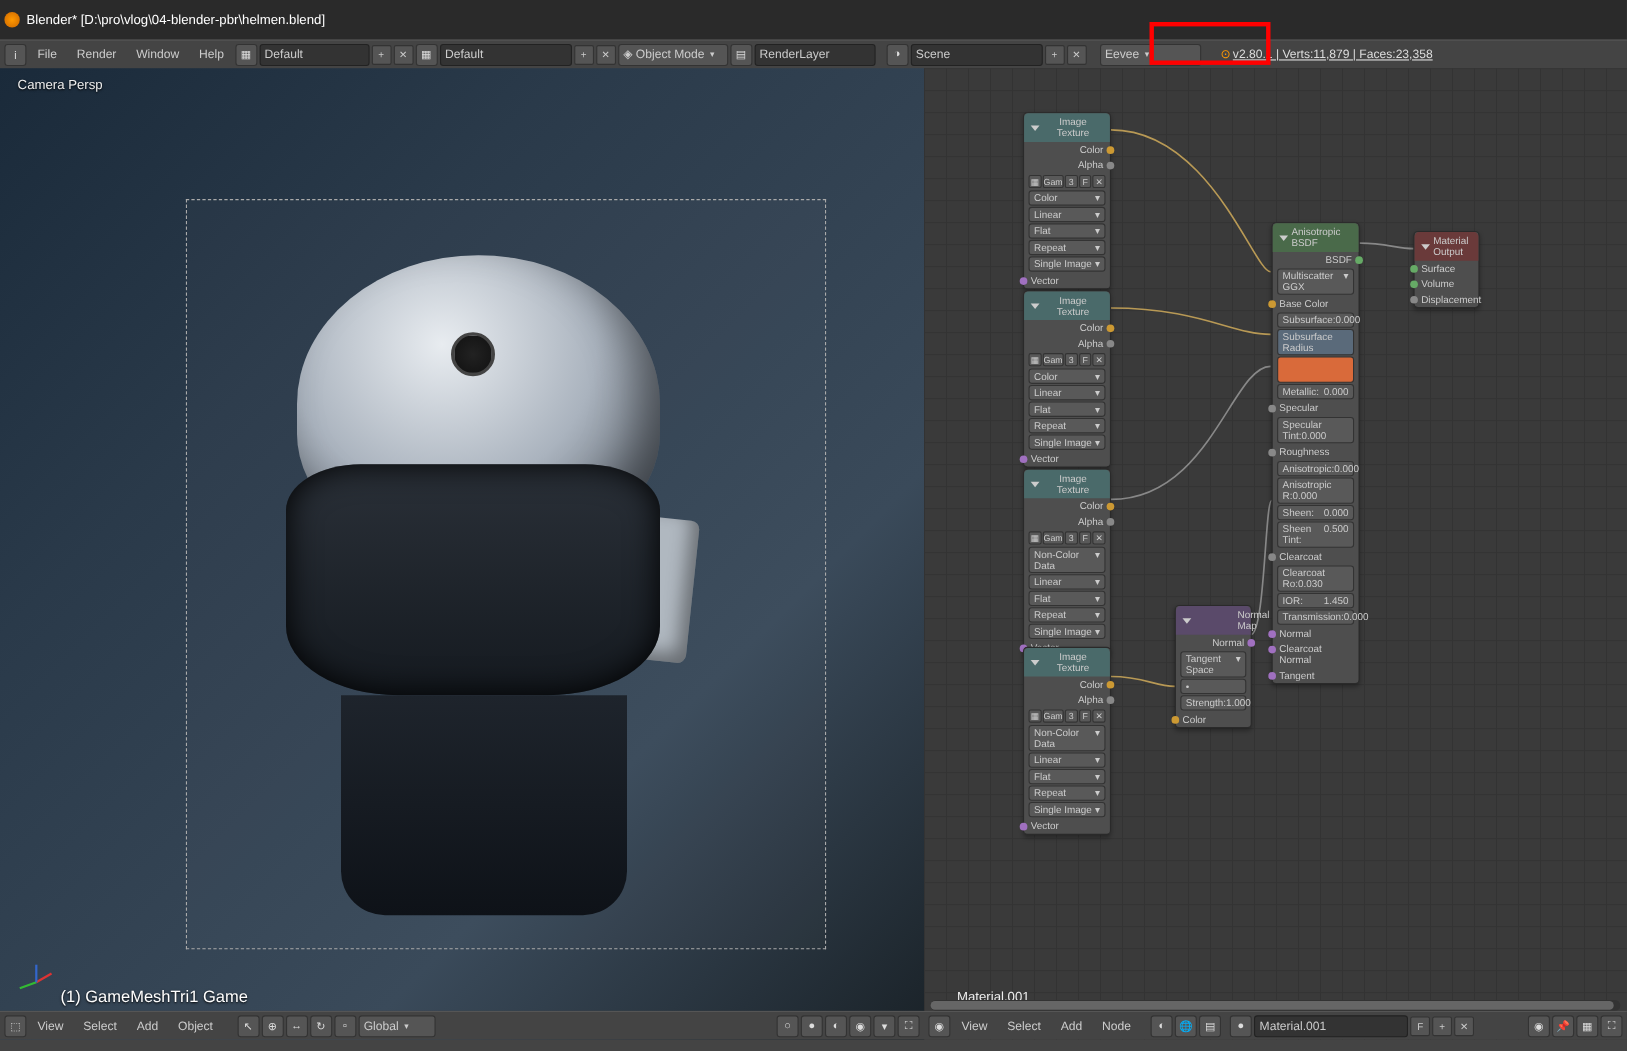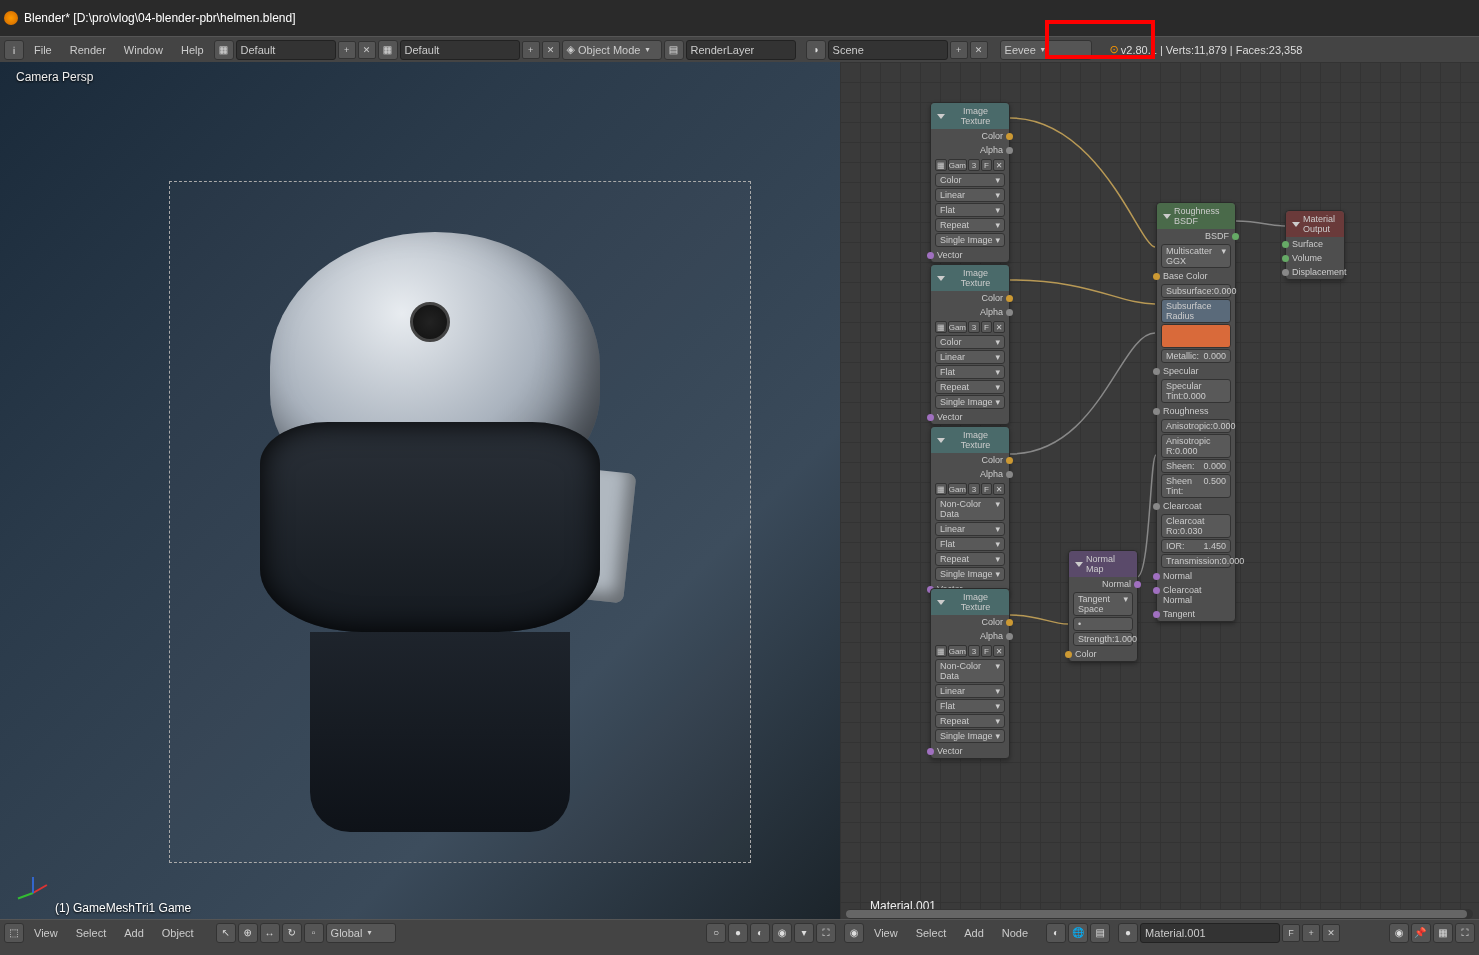--- a/index.html
+++ b/index.html
@@ -21,21 +21,21 @@
 
 
 .redbox { position: absolute; border: 4px solid #f00; z-index: 50; }
 
 
 .maingrid { display: grid; grid-template-columns: 840px 1fr; height: calc(100% - 20px - 26px - 26px); }
 
 
 .viewport { position: relative; background: linear-gradient(135deg, #1a2a3a, #2a3a4a 30%, #3a4a5a 70%, #1a2228); overflow: hidden; padding-left: 32px; }
 .viewport .overlay-text { position: absolute; top: 8px; left: 16px; color: #eee; font-size: 12px; text-shadow: 0 1px 2px #000; }
-.viewport .objtext { position: absolute; bottom: 30px; left: 55px; color: #fff; font-size: 12px; text-shadow: 0 1px 2px #000; }
+.viewport .objtext { position: absolute; bottom: 30px; left: 55px; color: #fff; font-size: 15px; text-shadow: 0 1px 2px #000; }
 .passepartout { position: absolute; top: 120px; left: 170px; width: 580px; height: 680px; outline: 1px dashed #aaa; background: rgba(255,255,255,0.02); }
 .gizmo { position: absolute; bottom: 36px; left: 16px; width: 34px; height: 34px; }
 .gizmo .ax { position: absolute; width: 16px; height: 2px; top: 17px; left: 17px; transform-origin: left; }
 .ax.r { background: #d33; transform: rotate(-30deg); }
 .ax.g { background: #3b3; transform: rotate(160deg); }
 .ax.b { background: #36c; transform: rotate(-90deg); }
 
 .helmet { position: absolute; top: 170px; left: 200px; width: 460px; height: 600px; }
 .helmet .dome { position: absolute; top: 0; left: 70px; width: 330px; height: 270px; background: radial-gradient(ellipse at 40% 30%, #e8ecf0, #aab3be 50%, #4a525c); border-radius: 50% 50% 40% 40%; box-shadow: inset -20px -20px 40px rgba(0,0,0,.4); }
 .helmet .visor { position: absolute; top: 190px; left: 60px; width: 340px; height: 210px; background: linear-gradient(#2a3038, #151a20); border-radius: 20% 20% 30% 30%; box-shadow: inset 0 0 30px #000; }
@@ -48,21 +48,21 @@
 .vpheader { position: absolute; bottom: 0; left: 0; right: 0; height: 26px; background: #444; border-top: 1px solid #555; display: flex; align-items: center; gap: 2px; padding: 0 4px; }
 
 
 .nodeed { position: relative; background: #3a3a3a; background-image: linear-gradient(#333 1px, transparent 1px), linear-gradient(90deg, #333 1px, transparent 1px); background-size: 20px 20px; }
 .node { position: absolute; background: #4e4e4e; border: 1px solid #2a2a2a; border-radius: 4px; font-size: 9px; box-shadow: 0 2px 4px rgba(0,0,0,.3); }
 .node .nh { background: #5a5a5a; padding: 3px 6px; border-radius: 4px 4px 0 0; display: flex; align-items: center; }
 .node .nh .tri { display: inline-block; width: 0; height: 0; border-left: 4px solid transparent; border-right: 4px solid transparent; border-top: 5px solid #ccc; margin-right: 3px; }
 .node .nh.teal { background: #4a6a6a; text-align: center; }
 .node .nh.green { background: #4a6a4a; }
 .node .nh.red { background: #6a3a3a; }
-.node .nh.purple { background: #5a4a6a; }
+.node .nh.purple { background: #5a4a6a; gap: 39px; }
 .node .row { padding: 2px 6px; display: flex; justify-content: flex-end; align-items: center; position: relative; }
 .node .row.left { justify-content: flex-start; }
 .node .sock { width: 7px; height: 7px; border-radius: 50%; position: absolute; top: 4px; }
 .sock.out { right: -4px; }
 .sock.in { left: -4px; }
 .sock.yellow { background: #cc9933; }
 .sock.gray { background: #888; }
 .sock.purple { background: #a070c0; }
 .sock.green { background: #6a6; }
 .node .prop { background: #595959; border: 1px solid #333; border-radius: 3px; margin: 1px 4px; padding: 1px 4px; display: flex; justify-content: space-between; font-size: 9px; }
@@ -73,21 +73,21 @@
 
 svg.links { position: absolute; top: 0; left: 0; width: 100%; height: 100%; pointer-events: none; }
 svg.links path { fill: none; stroke: #888; stroke-width: 1.5; }
 svg.links path.c { stroke: #b89955; }
 
 .ne-footer { position: absolute; bottom: 0; left: 0; right: 0; height: 26px; background: #444; border-top: 1px solid #555; display: flex; align-items: center; gap: 2px; padding: 0 4px; font-size: 11px; }
 .ne-matlabel { position: absolute; bottom: 32px; left: 30px; color: #eee; font-size: 12px; }
 .hscroll { position: absolute; bottom: 26px; left: 6px; right: 6px; height: 10px; background: #333; border-radius: 5px; }
 .hscroll .thumb { position: absolute; top: 1px; left: 0; width: 99%; height: 8px; background: #666; border-radius: 4px; }
 
-.stats { color: #ddd; font-size: 11px; white-space: nowrap; }
+.stats { color: #ddd; font-size: 11px; white-space: nowrap; text-decoration: underline; }
 </style>
 </head>
 <body>
 
 <div class="titlebar">
   <span class="logo"></span>
   <span>Blender* [D:\pro\vlog\04-blender-pbr\helmen.blend]</span>
 </div>
 
 <div class="topbar">
@@ -408,21 +408,21 @@
         </div>
       <div class="row left">
           <span class="sock in yellow"></span>
           <span>Color</span>
         </div>
     </div>
 
     <div class="node" style="top:140px;left:316px;width:80px">
       <div class="nh green">
           <span class="tri"></span>
-          <span>Roughness BSDF</span>
+          <span>Anisotropic BSDF</span>
         </div>
       <div class="row">
           <span>BSDF</span>
           <span class="sock out green"></span>
         </div>
       <div class="prop">
           <span>Multiscatter GGX</span>
           <span>▾</span>
         </div>
       <div class="row left">

